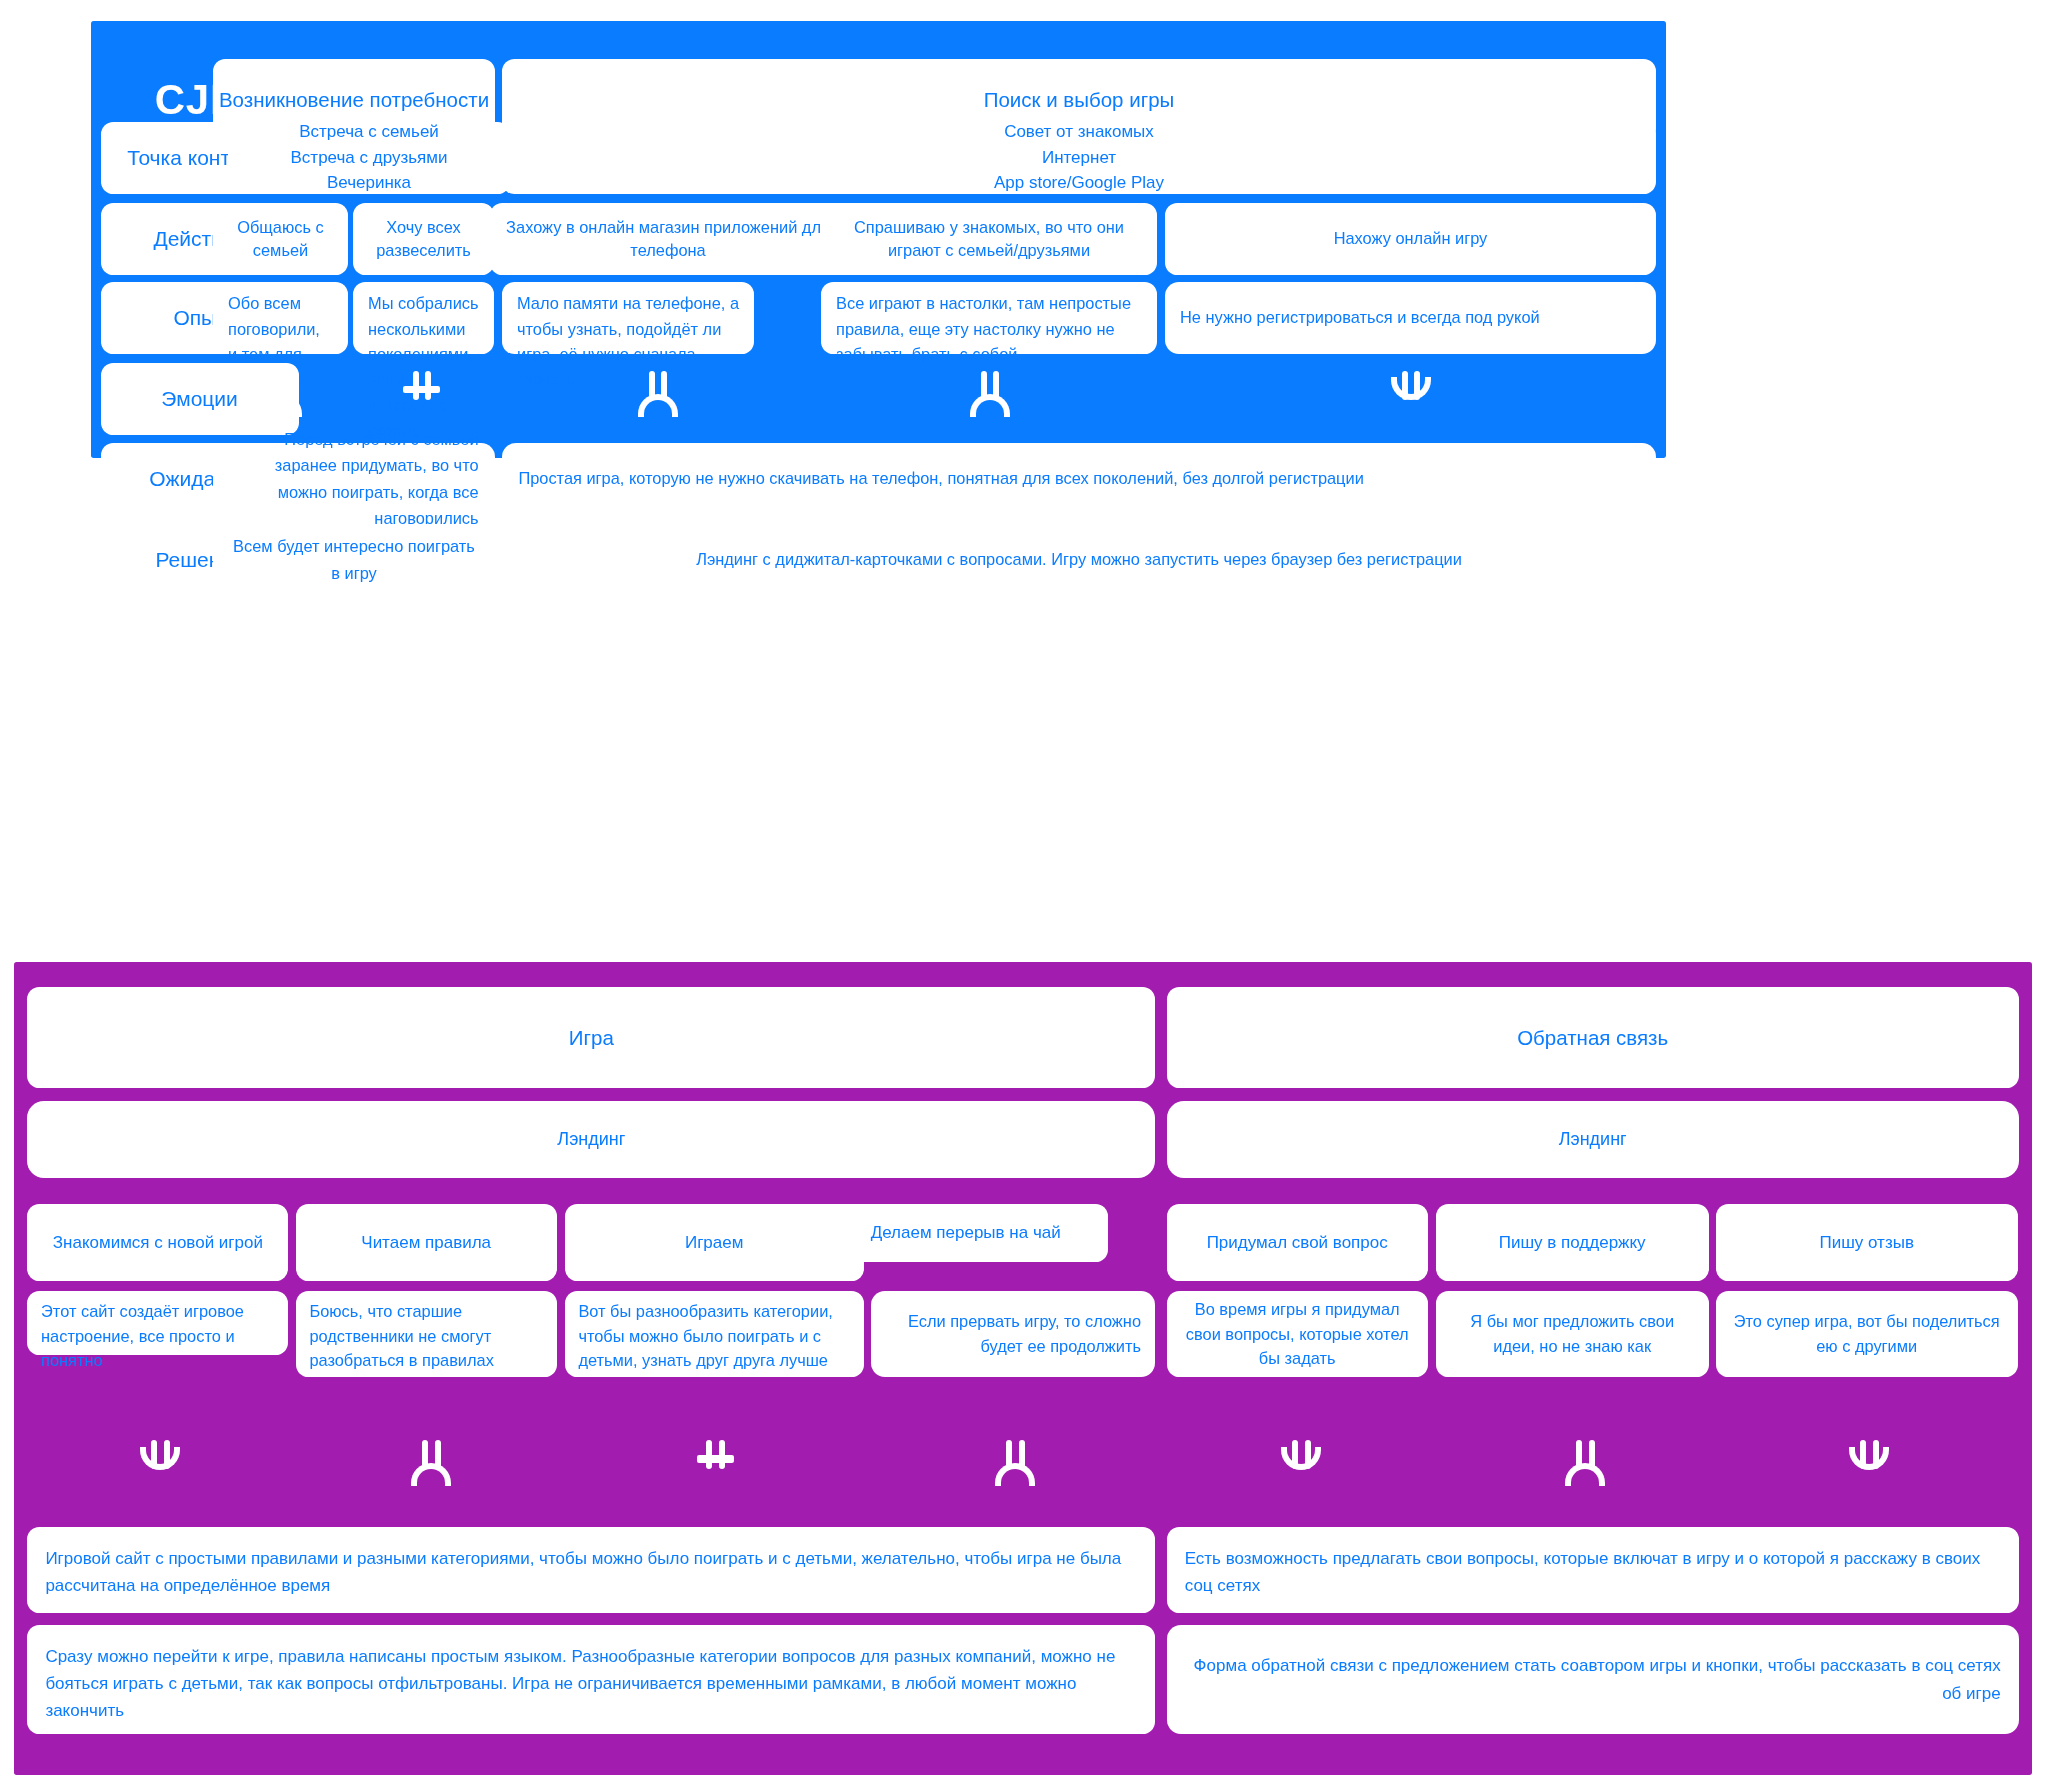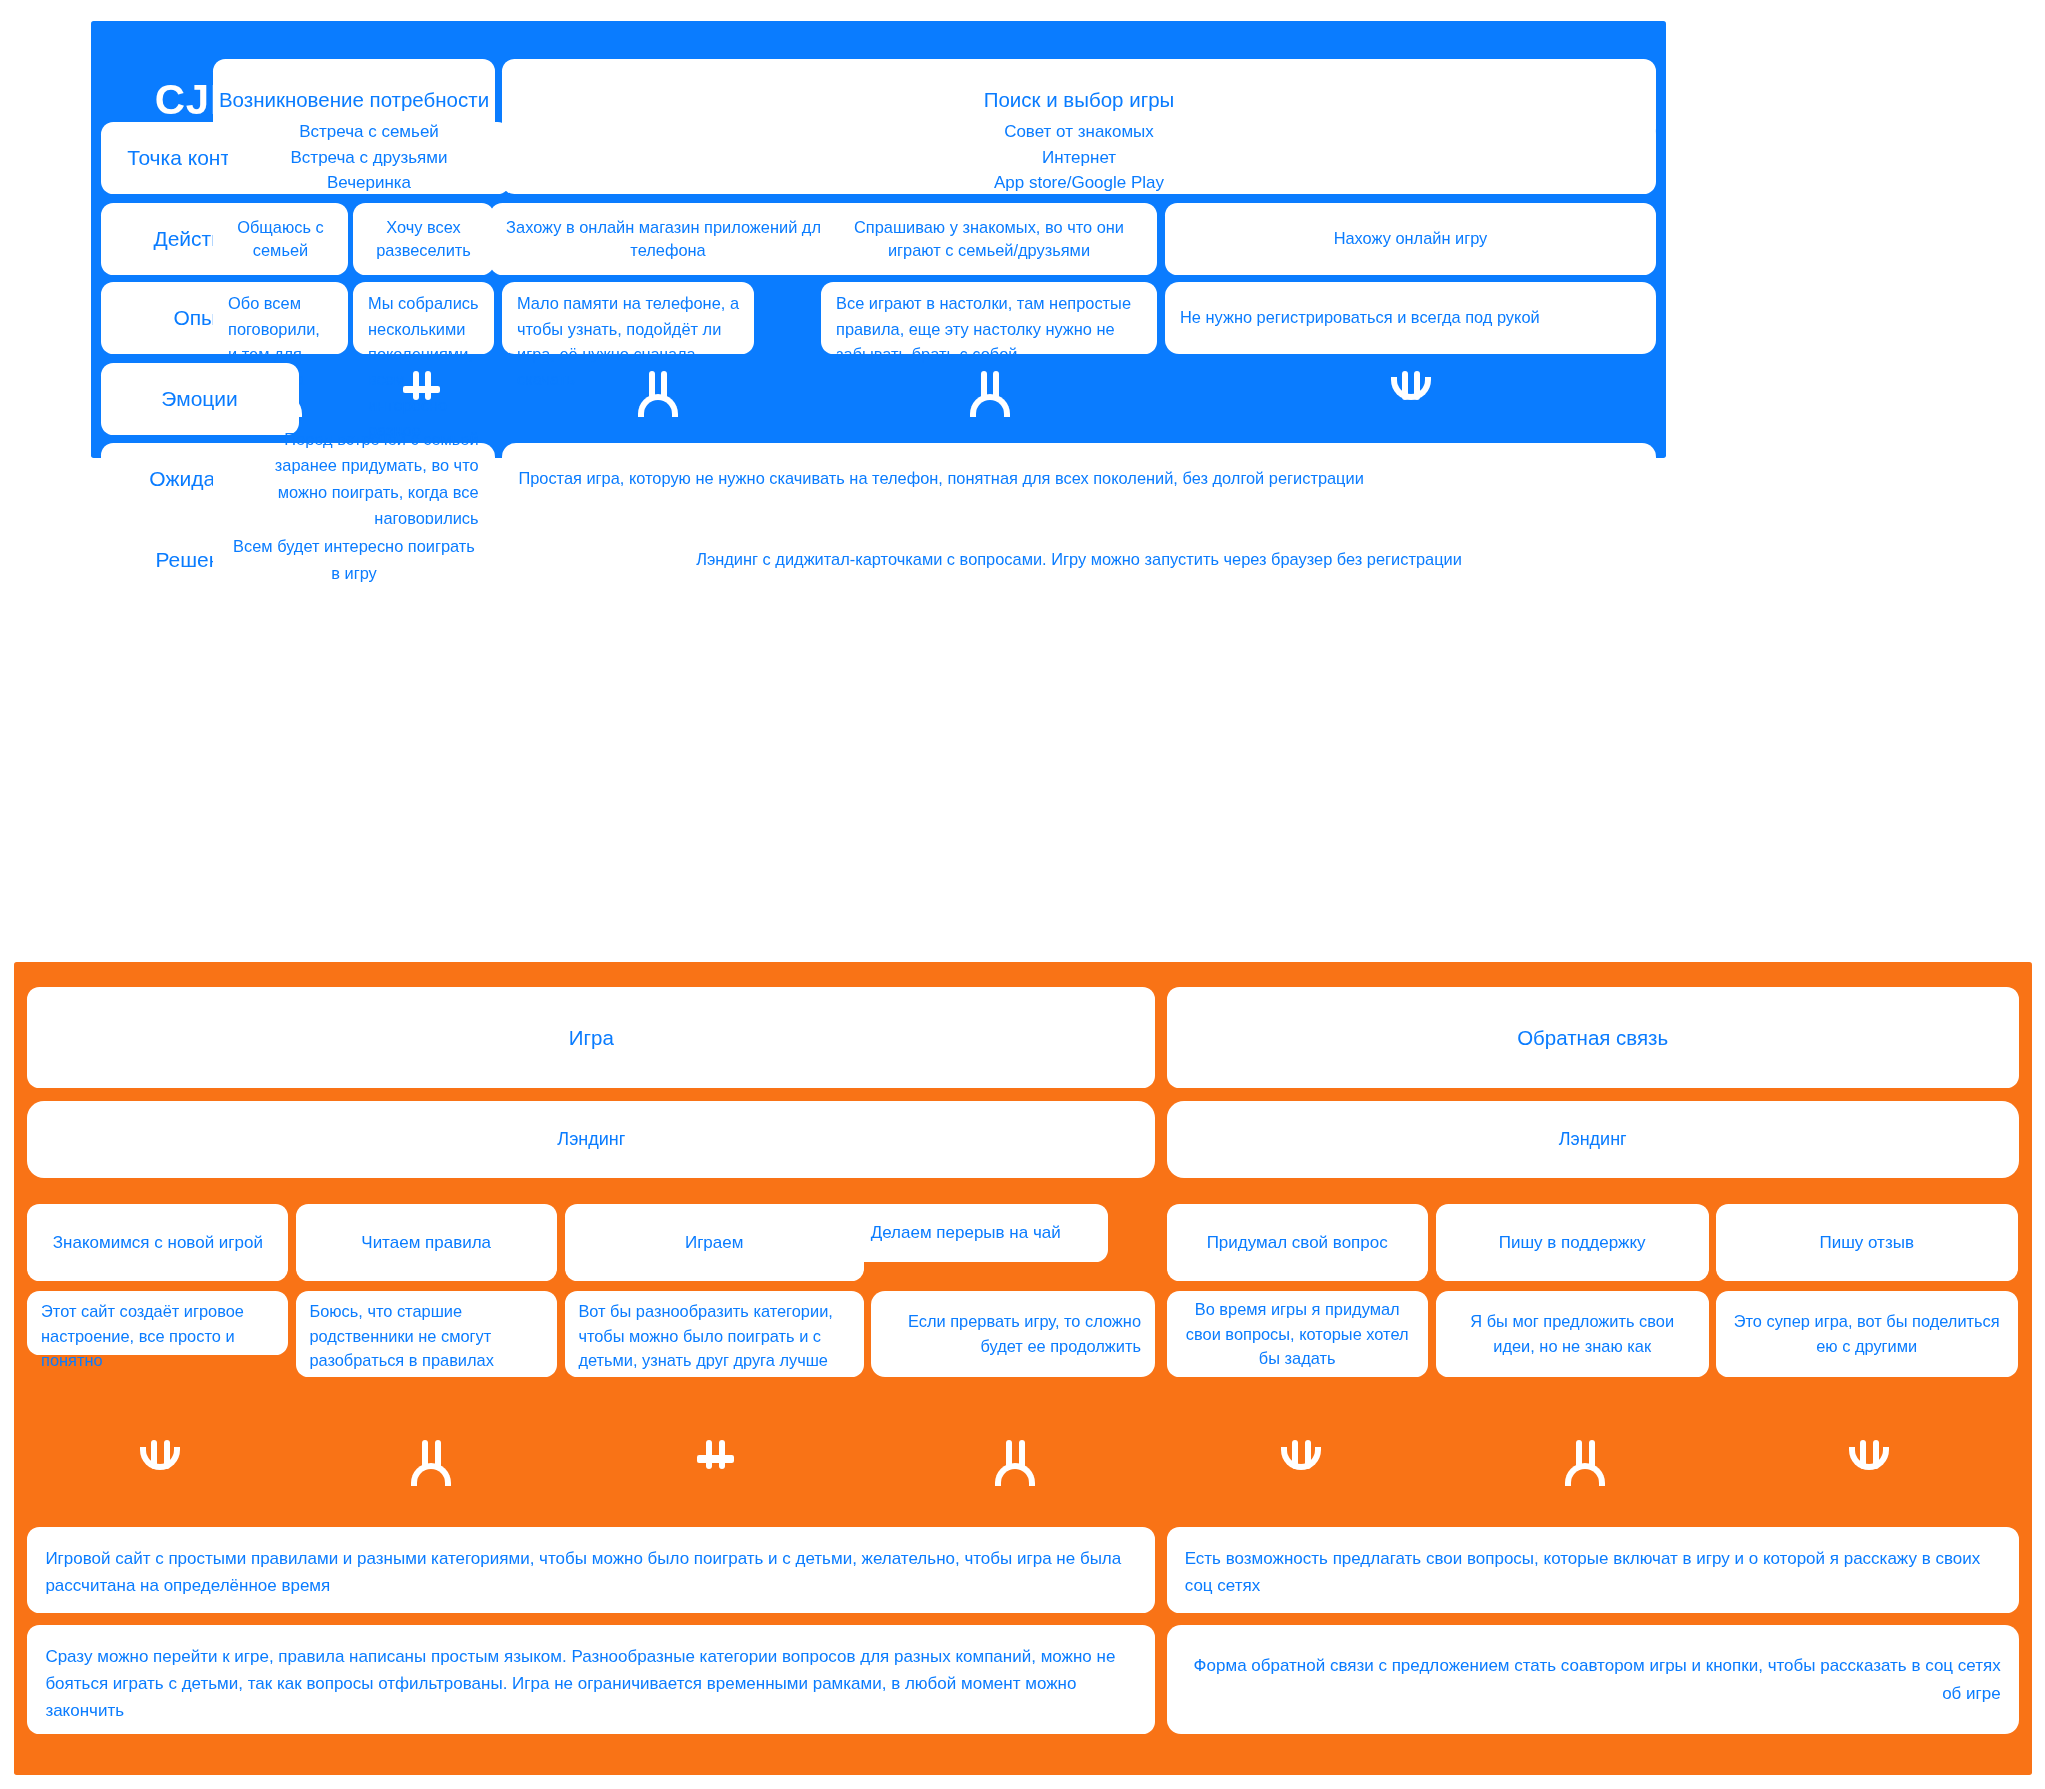--- a/index.html
+++ b/index.html
@@ -127,21 +127,21 @@
     width: 37px;
   }
 
   
   #bottom-panel {
     position: absolute;
     left: 13.7px;
     top: 962px;
     width: 2018px;
     height: 813px;
-    background: #f97316;
+    background: #a21caf;
     border-radius: 2.7px;
   }
   .bp-head { font-size: 20.5px; }
   .bp-sub { font-size: 18px; border-radius: 17px; }
   .bp-act { font-size: 17px; padding: 0 12.3px; }
   .bp-exp { font-size: 16.4px; line-height: 1.5; padding: 8.2px 13.7px; }
   .bp-wide { font-size: 17px; line-height: 1.6; padding: 18px 18px; align-items: flex-start; }
 </style>
 </head>
 <body>

